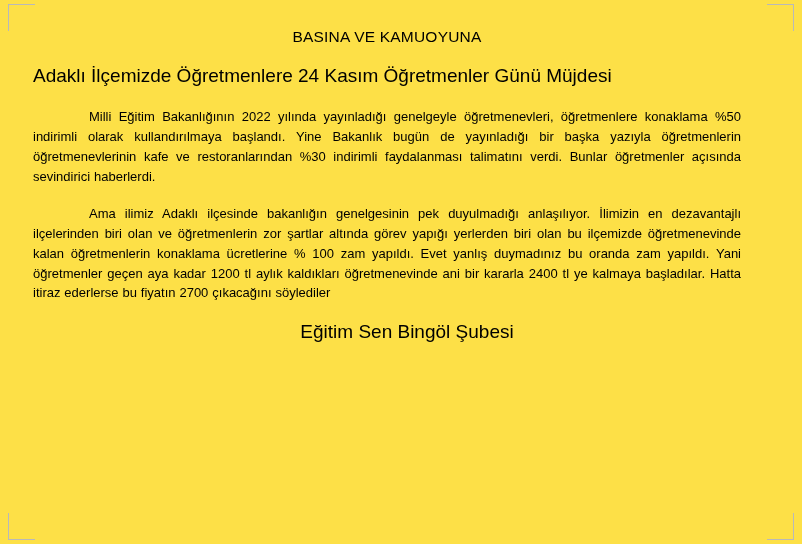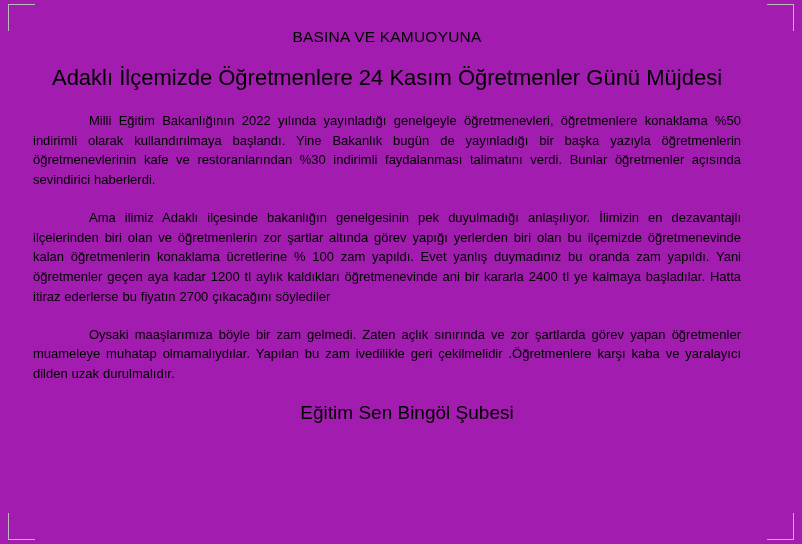--- a/index.html
+++ b/index.html
@@ -11,21 +11,21 @@
     height: 544px;
     background: #ffffff;
     font-family: "Liberation Sans", sans-serif;
     color: #000000;
     overflow: hidden;
   }
   .page {
     position: relative;
     width: 802px;
     height: 544px;
-    background: #a21caf;
+    background: #fde047;
     box-sizing: border-box;
   }
   
   .crop {
     position: absolute;
     width: 26px;
     height: 26px;
     border-color: #b9b9b9;
     border-style: solid;
     border-width: 0;
@@ -42,22 +42,22 @@
     width: 708px;
   }
   .doc-title {
     text-align: center;
     font-size: 15.5px;
     line-height: 1.2;
     letter-spacing: 0.2px;
     margin: 0 0 18px 0;
   }
   .doc-subtitle {
-    text-align: center;
-    font-size: 22px;
+    text-align: left;
+    font-size: 19px;
     line-height: 1.2;
     margin: 0 0 20px 0;
   }
   .para {
     font-size: 13px;
     line-height: 1.52;
     text-align: justify;
     margin: 0 0 18px 0;
     text-indent: 56px;
     word-spacing: 0.3px;
@@ -79,16 +79,15 @@
   <div class="crop tl"></div>
   <div class="crop tr"></div>
   <div class="crop bl"></div>
   <div class="crop br"></div>
 
   <div class="content">
     <div class="doc-title">BASINA VE KAMUOYUNA</div>
     <div class="doc-subtitle">Adaklı İlçemizde Öğretmenlere 24 Kasım Öğretmenler Günü Müjdesi</div>
     <p class="para">Milli Eğitim Bakanlığının 2022 yılında yayınladığı genelgeyle öğretmenevleri, öğretmenlere konaklama %50 indirimli olarak kullandırılmaya başlandı. Yine Bakanlık bugün de yayınladığı bir başka yazıyla öğretmenlerin öğretmenevlerinin kafe ve restoranlarından %30 indirimli faydalanması talimatını verdi. Bunlar öğretmenler açısında sevindirici haberlerdi.</p>
     <p class="para">Ama ilimiz Adaklı ilçesinde bakanlığın genelgesinin pek duyulmadığı anlaşılıyor. İlimizin en dezavantajlı ilçelerinden biri olan ve öğretmenlerin zor şartlar altında görev yapığı yerlerden biri olan bu ilçemizde öğretmenevinde kalan öğretmenlerin konaklama ücretlerine % 100 zam yapıldı. Evet yanlış duymadınız bu oranda zam yapıldı. Yani öğretmenler geçen aya kadar 1200 tl aylık kaldıkları öğretmenevinde ani bir kararla 2400 tl ye kalmaya başladılar. Hatta itiraz ederlerse bu fiyatın 2700 çıkacağını söylediler</p>
-    <p class="para">Oysaki maaşlarımıza böyle bir zam gelmedi. Zaten açlık sınırında ve zor şartlarda görev yapan öğretmenler muameleye muhatap olmamalıydılar. Yapılan bu zam ivedilikle geri çekilmelidir .Öğretmenlere karşı kaba ve yaralayıcı dilden uzak durulmalıdır.</p>
     <div class="signature">Eğitim Sen Bingöl Şubesi</div>
   </div>
 </div>
 
 </body></html>

